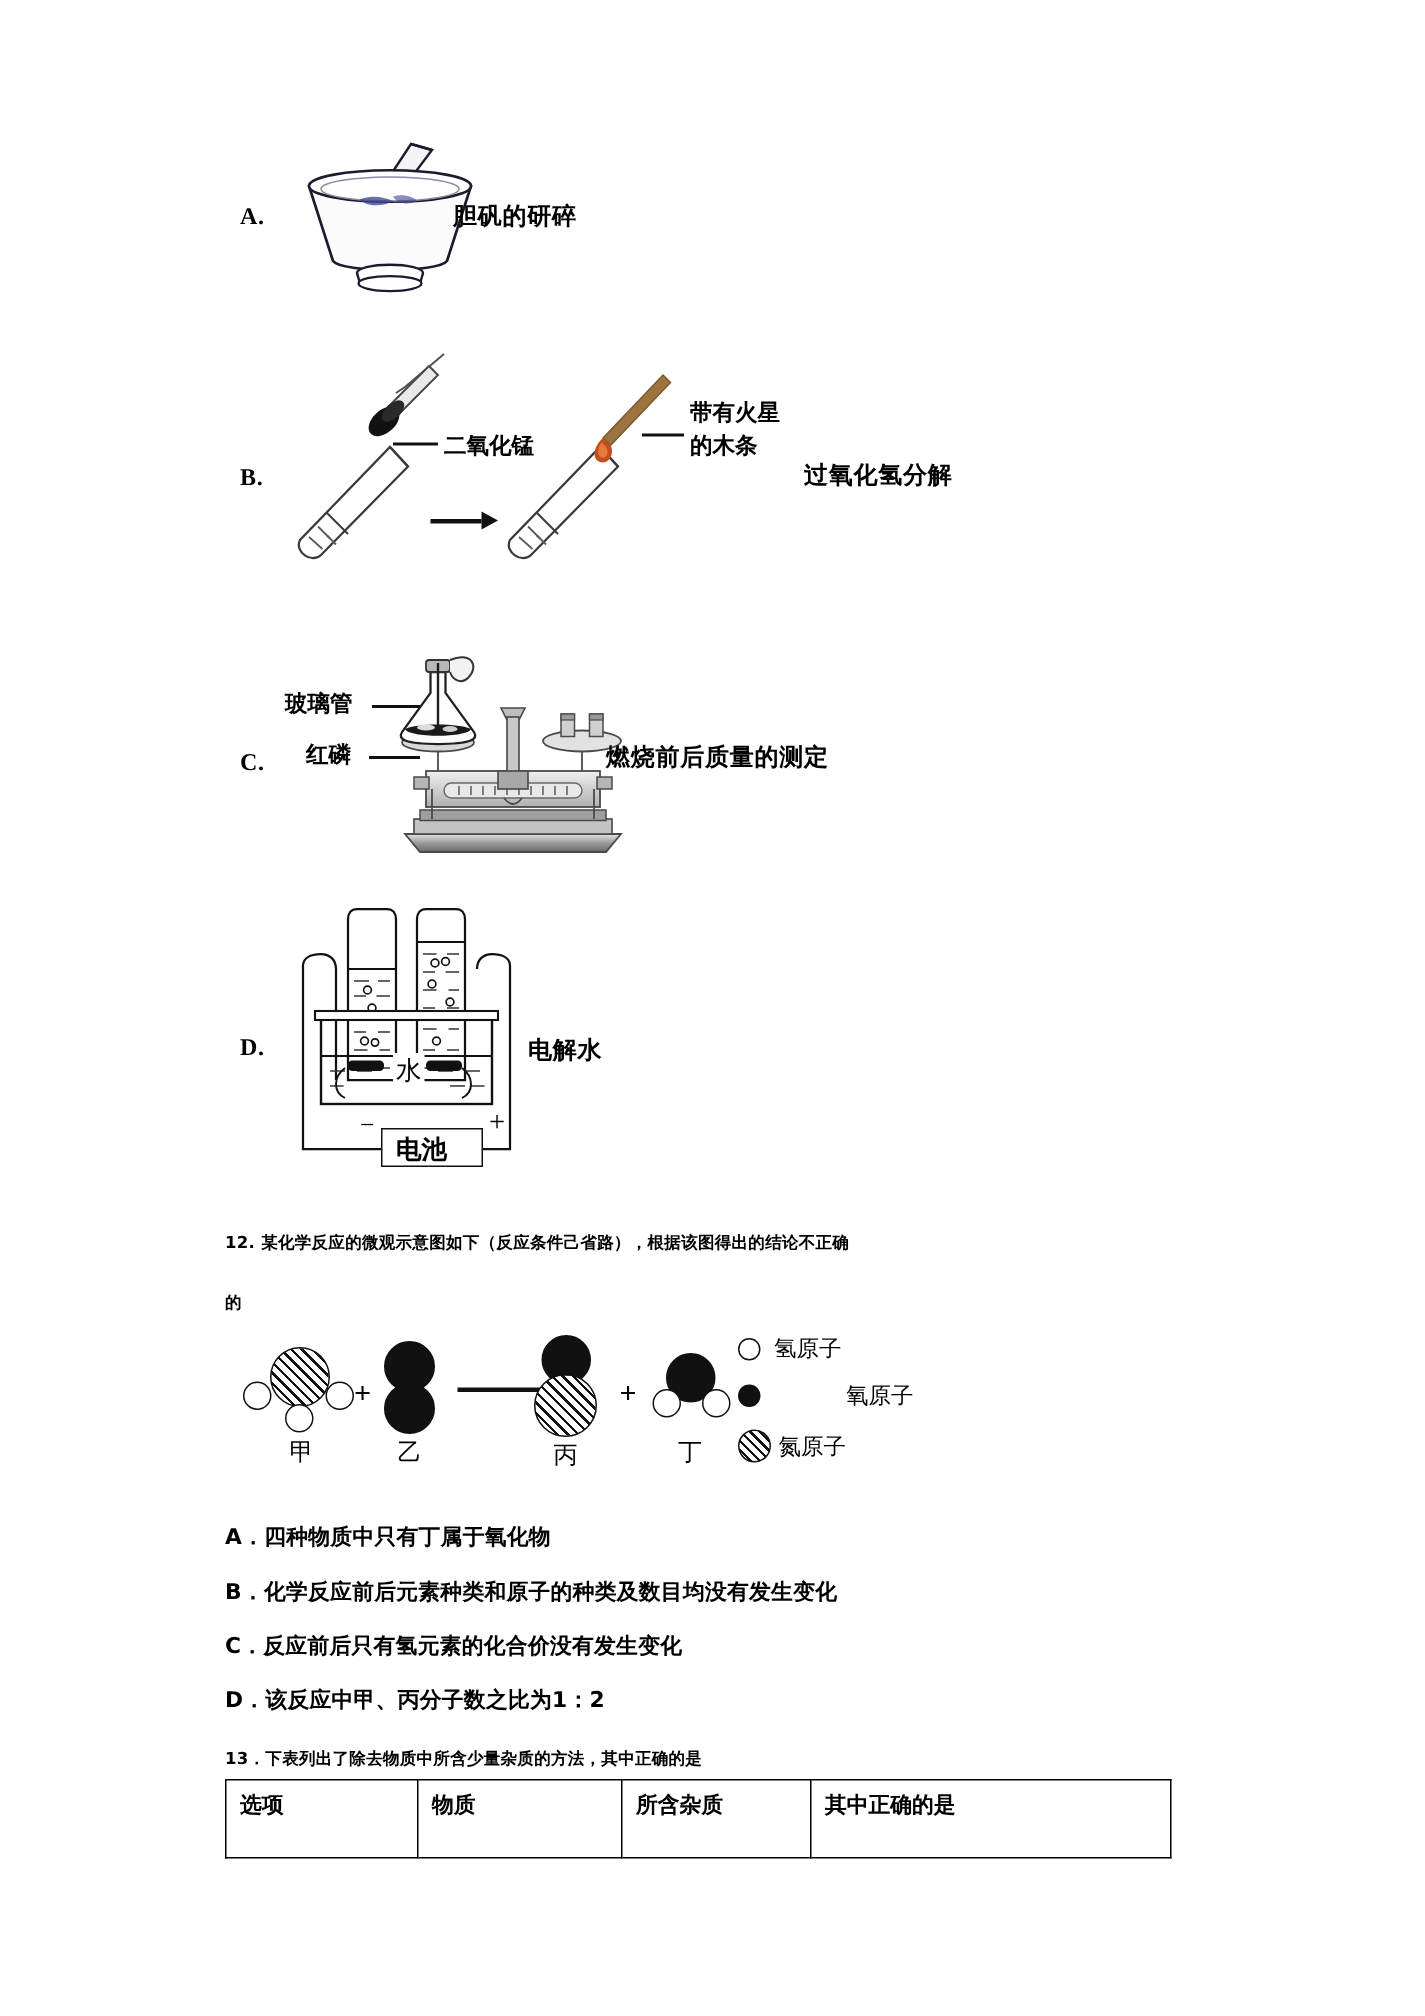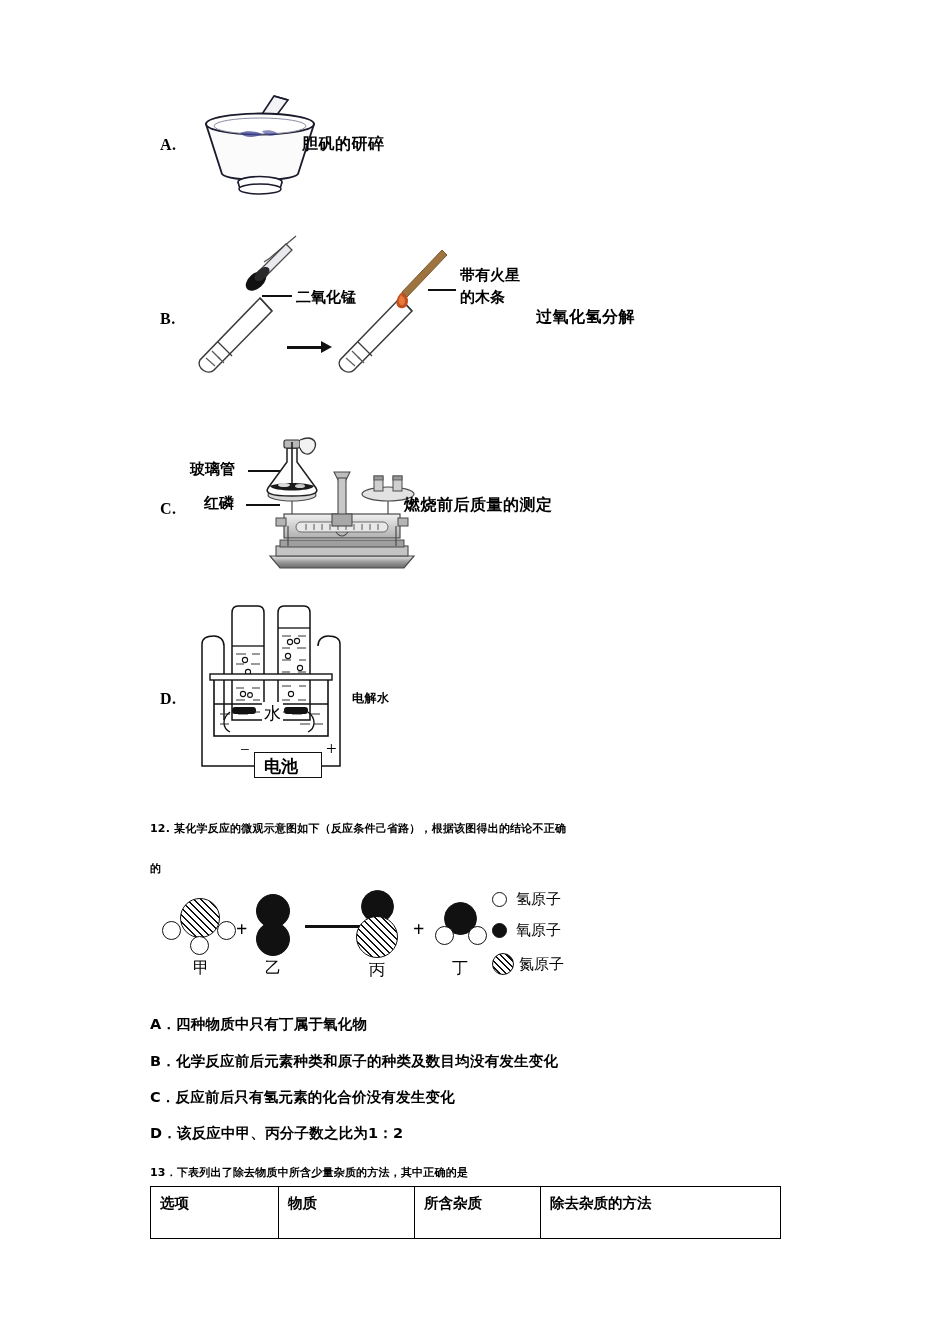--- a/index.html
+++ b/index.html
@@ -393,21 +393,21 @@
     </svg>
   </div>
 
   <div class="abs cjk-small" style="left:262px; top:702px; font-size:17px; background:#fff; padding:0 2px;">水</div>
 
   <div class="abs" style="left:254px; top:752px; width:68px; height:26px; border:1.6px solid #111; background:#fff;"></div>
   <div class="abs cjk-small" style="left:264px; top:755px; font-size:17px;font-weight:bold;">电池</div>
   <div class="abs" style="left:240px; top:740px; font-family:'Liberation Serif',serif; font-size:17px;">−</div>
   <div class="abs" style="left:326px; top:738px; font-family:'Liberation Serif',serif; font-size:19px;">+</div>
 
-  <div class="abs cjk-bold" style="left:352px; top:690px; font-size:12px;">电解水</div>
+  <div class="abs cjk-bold" style="left:352px; top:690px; font-size:16px;">电解水</div>
 
   <div class="abs qtext" style="left:150px; top:812px;">12. 某化学反应的微观示意图如下（反应条件己省路），根据该图得出的结论不正确</div>
   <div class="abs qtext" style="left:150px; top:852px;">的</div>
 
   <div class="abs" style="left:160px; top:888px; width:560px; height:100px;">
 
     <div>
       <div class="atom atom-n" style="left:20px; top:10px; width:40px; height:40px;"></div>
       <div class="atom atom-h" style="left:2px; top:33px; width:19px; height:19px;"></div>
       <div class="atom atom-h" style="left:57px; top:33px; width:19px; height:19px;"></div>
@@ -440,21 +440,21 @@
       <div class="atom atom-o" style="left:284px; top:14px; width:33px; height:33px;"></div>
       <div class="atom atom-h" style="left:275px; top:38px; width:19px; height:19px;"></div>
       <div class="atom atom-h" style="left:308px; top:38px; width:19px; height:19px;"></div>
     </div>
     <div class="mol-name" style="left:283px; top:70px; width:34px;">丁</div>
 
     <div class="legend-row" style="left:332px; top:2px;">
       <span class="legend-swatch sw-h"></span>
       <span class="legend-text">氢原子</span>
     </div>
-    <div class="legend-row" style="left:332px; top:33px;">
+    <div class="legend-row" style="left:332px; top:33px;gap:48px;">
       <span class="legend-swatch sw-o"></span>
       <span class="legend-text">氧原子</span>
     </div>
     <div class="legend-row" style="left:332px; top:65px;">
       <span class="legend-swatch sw-n" style="width:22px;height:22px;margin-right:5px;"></span>
       <span class="legend-text">氮原子</span>
     </div>
   </div>
 
   <div class="abs choice" style="left:150px; top:1015px;">A．四种物质中只有丁属于氧化物</div>
@@ -463,18 +463,18 @@
   <div class="abs choice" style="left:150px; top:1124px;">D．该反应中甲、丙分子数之比为1：2</div>
 
   <div class="abs qtext" style="left:150px; top:1156px;">13．下表列出了除去物质中所含少量杂质的方法，其中正确的是</div>
 
   <table class="qtable" style="left:150px; top:1186px; width:630px;">
     <tbody>
         <tr>
       <td style="width:128px;">选项</td>
       <td style="width:136px;">物质</td>
       <td style="width:126px;">所含杂质</td>
-      <td style="width:240px;">除去杂质的方法</td>
+      <td style="width:240px;">其中正确的是</td>
     </tr>
   </tbody>
     </table>
 
 </div>
 
 </body></html>

